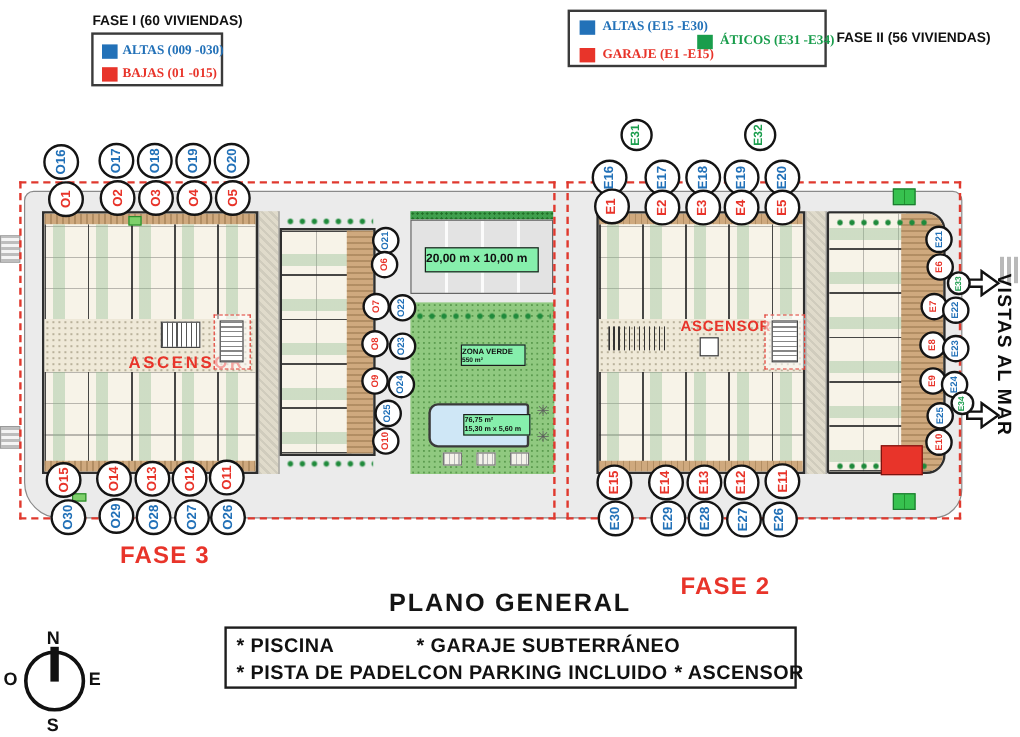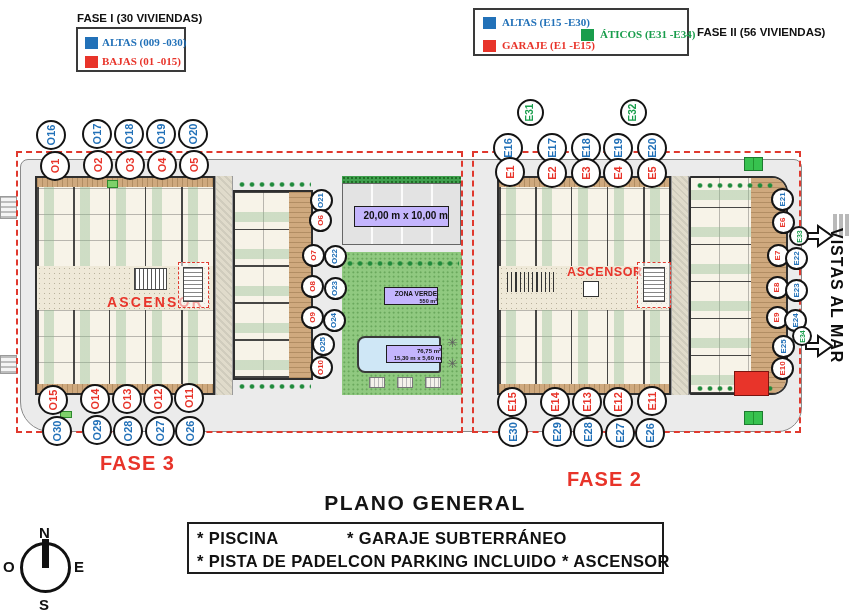--- a/index.html
+++ b/index.html
@@ -44,21 +44,21 @@
   .walkway{background-color:#e0dbcb;border-left:1px solid #9a9a9a;border-right:1px solid #9a9a9a;
         background-image:repeating-linear-gradient(45deg,rgba(0,0,0,.07) 0 2px,transparent 2px 5px);z-index:2;}
   .trees{background-image:radial-gradient(circle,#1f8a3b 1.6px,rgba(31,138,59,.4) 2.4px,transparent 3px);
         background-size:10px 9px;background-repeat:repeat-x;z-index:4;}
   .hedge{background-color:#3f9f4d;background-image:radial-gradient(rgba(0,60,0,.5) .8px,transparent 1px);
         background-size:4px 4px;z-index:3;}
   .grass{background-color:#90c980;background-image:radial-gradient(rgba(40,110,30,.5) .8px,transparent 1px);
         background-size:4.5px 4.5px;z-index:2;}
   .padel{background:#e3e3e3;border:1.5px solid #666;z-index:3;
         background-image:repeating-linear-gradient(90deg,transparent 0 28px,#fbfbfb 28px 30px);}
-  .whitebox{background:#c4b5fd;border:1.5px solid #1d1d1d;z-index:5;text-align:right;font-weight:bold;color:#111;}
+  .whitebox{background:#86efac;border:1.5px solid #1d1d1d;z-index:5;text-align:left;font-weight:bold;color:#111;}
   .pool{background:#cfe7f6;border:2px solid #3a3a3a;border-radius:8px 3px 3px 8px;z-index:3;}
   .parasol{z-index:5;color:#5d5d5d;font-size:13px;line-height:13px;}
   .lounger{background:#f4f2ea;border:1px solid #777;z-index:4;
         background-image:repeating-linear-gradient(90deg,#b9b9b9 0 1px,transparent 1px 4px);}
   .asc-label{color:#e8342a;font-weight:bold;z-index:7;white-space:nowrap;}
   .asc-box{border:1.8px dashed #e0392e;background:rgba(255,255,255,.55);z-index:7;}
   .asc-box .glyph{position:absolute;left:15%;top:10%;width:68%;height:78%;border:1.2px solid #444;
         background-image:repeating-linear-gradient(0deg,rgba(70,70,70,.65) 0 1px,transparent 1px 4px);background-color:#fff;box-sizing:border-box;}
   .stairs{background:#fff;border:1.2px solid #444;z-index:4;
         background-image:repeating-linear-gradient(90deg,#555 0 1px,transparent 1px 4px);}
@@ -88,21 +88,21 @@
   .compass-needle{background:#111;}
   .compass-letter{font-weight:bold;font-size:15px;color:#111;}
 
   .planter{background:#7ed06a;border:1px solid #2d8a2d;z-index:4;}
 </style>
 </head>
 <body>
 
 <div class="page" id="plan-root">
 
-  <div class="abs lg-title" style="left:77px;top:12px;">FASE I (30 VIVIENDAS)</div>
+  <div class="abs lg-title" style="left:77px;top:12px;">FASE I (60 VIVIENDAS)</div>
   <div class="abs lg-box" style="left:76px;top:27px;width:110px;height:45px;">
     <span class="sw blue" style="left:7px;top:8px;"></span>
     <span class="lg-text blue" style="left:24px;top:7px;">ALTAS (009 -030)</span>
     <span class="sw red" style="left:7px;top:27px;"></span>
     <span class="lg-text red" style="left:24px;top:26px;">BAJAS (01 -015)</span>
   </div>
 
   <div class="abs lg-box" style="left:473px;top:8px;width:216px;height:48px;">
     <span class="sw blue" style="left:8px;top:7px;"></span>
     <span class="lg-text blue" style="left:27px;top:6px;">ALTAS (E15 -E30)</span>
@@ -193,21 +193,21 @@
   <div class="abs seabars" style="left:833px;top:214px;width:20px;height:22px;"></div>
   <svg class="arrow" style="left:804px;top:224px;" width="30" height="24" viewBox="0 0 30 24">
     <path d="M2 9 L14 9 L14 2 L28 12 L14 22 L14 15 L2 15 Z" fill="#ffffff" stroke="#111" stroke-width="2"></path>
   </svg>
   <svg class="arrow" style="left:804px;top:334px;" width="30" height="24" viewBox="0 0 30 24">
     <path d="M2 9 L14 9 L14 2 L28 12 L14 22 L14 15 L2 15 Z" fill="#ffffff" stroke="#111" stroke-width="2"></path>
   </svg>
   <div class="abs vistas" style="left:827px;top:228px;height:165px;">VISTAS AL MAR</div>
 
   <div class="abs fase-label" style="left:100px;top:452px;">FASE 3</div>
-  <div class="abs fase-label" style="left:567px;top:468px;">FASE 2</div>
+  <div class="abs fase-label" style="left:567px;top:478px;">FASE 2</div>
 
   <div class="abs footer-title" style="top:491px;">PLANO GENERAL</div>
   <div class="abs amenity-box" style="left:187px;top:522px;width:477px;height:52px;">
     <span class="amenity" style="left:8px;top:5px;">* PISCINA</span>
     <span class="amenity" style="left:158px;top:5px;">* GARAJE SUBTERRÁNEO</span>
     <span class="amenity" style="left:8px;top:28px;">* PISTA DE PADEL</span>
     <span class="amenity" style="left:159px;top:28px;">CON PARKING INCLUIDO</span>
     <span class="amenity" style="left:373px;top:28px;">* ASCENSOR</span>
   </div>
 

